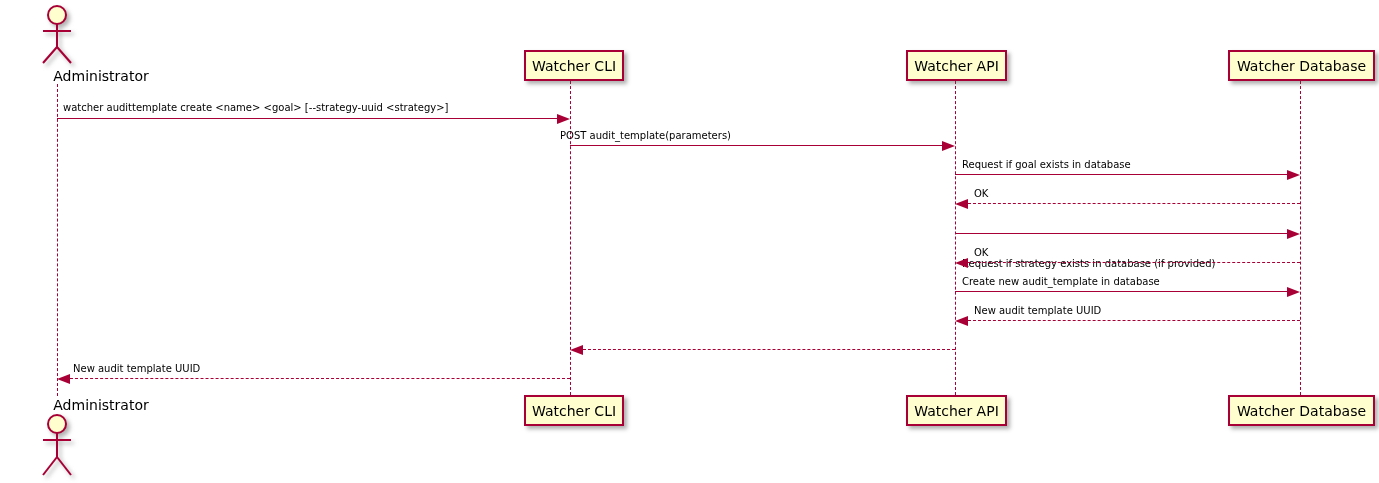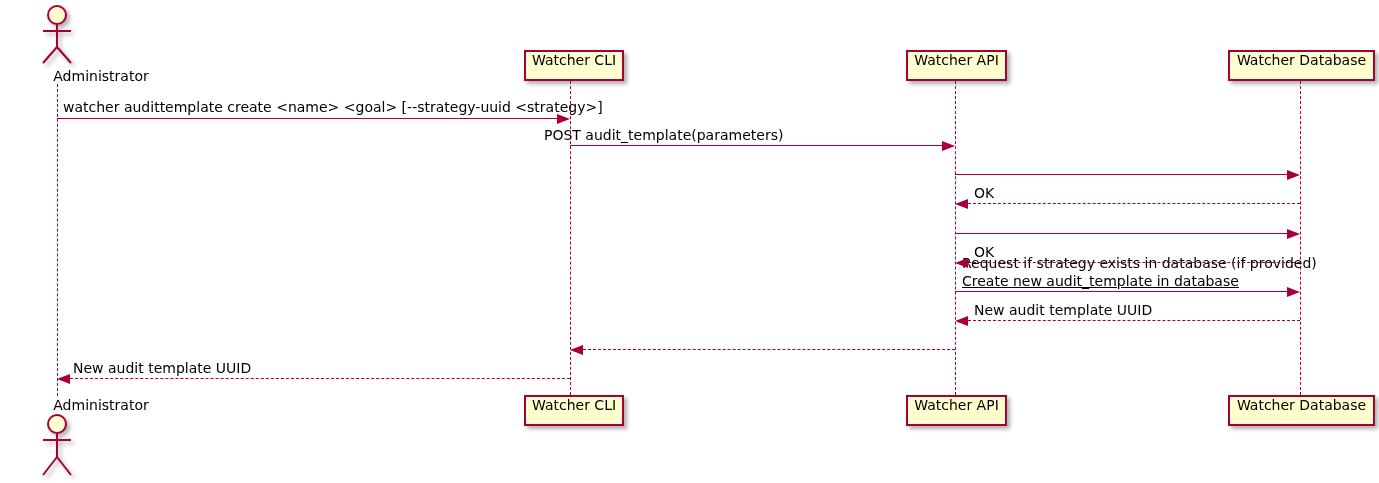--- a/index.html
+++ b/index.html
@@ -8,29 +8,29 @@
     font-family:"DejaVu Sans","Liberation Sans",sans-serif;
     color:#000;
   }
   .lifeline{
     position:absolute;width:0;border-left:1px dashed #A80036;
   }
   .pbox{
     position:absolute;height:27px;box-sizing:content-box;
     background:#FEFECE;border:2px solid #A80036;
     box-shadow:3px 3px 4px rgba(80,80,80,0.45);
-    display:flex;justify-content:center;
+    display:flex;align-items:center;justify-content:center;
     font-size:14px;white-space:nowrap;padding:0 8px;
   }
   .actor-label{
     position:absolute;font-size:14px;text-align:center;white-space:nowrap;padding-left:44px;
   }
   .actor-svg{position:absolute;filter:drop-shadow(3px 3px 2px rgba(100,100,100,0.5));}
   .msg-label{
-    position:absolute;font-size:14px;white-space:nowrap;line-height:15px;
+    position:absolute;font-size:10px;white-space:nowrap;line-height:15px;
   }
   .msg-line{position:absolute;height:0;}
   .msg-line.solid{border-top:1.5px solid #A80036;}
   .msg-line.dashed{border-top:1.5px dashed #A80036;}
   .arrow-r{
     position:absolute;width:0;height:0;
     border-top:5px solid transparent;border-bottom:5px solid transparent;
     border-left:13px solid #A80036;
   }
   .arrow-l{
@@ -65,40 +65,41 @@
     <span>Watcher API</span>
   </div>
   <div class="pbox" style="left:1228px;top:50px;width:127px;">
     <span>Watcher Database</span>
   </div>
 
   <div class="msg-label" style="left:63px;top:100px;">watcher audittemplate create &lt;name&gt; &lt;goal&gt; [--strategy-uuid &lt;strategy&gt;]</div>
   <div class="msg-line solid" style="left:57px;top:118px;width:500px;"></div>
   <div class="arrow-r" style="left:557px;top:114px;"></div>
 
-  <div class="msg-label" style="left:544px;top:128px;">POST audit_template(parameters)</div>
+  <div class="msg-label" style="left:560px;top:128px;">POST audit_template(parameters)</div>
   <div class="msg-line solid" style="left:570px;top:145px;width:372px;"></div>
   <div class="arrow-r" style="left:942px;top:141px;"></div>
 
+  <div class="msg-label" style="left:962px;top:157px;">Request if goal exists in database</div>
   <div class="msg-line solid" style="left:955px;top:174px;width:332px;"></div>
   <div class="arrow-r" style="left:1287px;top:170px;"></div>
 
   <div class="msg-label" style="left:974px;top:186px;">OK</div>
   <div class="msg-line dashed" style="left:968px;top:203px;width:332px;"></div>
   <div class="arrow-l" style="left:955px;top:199px;"></div>
 
   <div class="msg-label" style="left:962px;top:216px;margin-top:40px;">Request if strategy exists in database (if provided)</div>
   <div class="msg-line solid" style="left:955px;top:233px;width:332px;"></div>
   <div class="arrow-r" style="left:1287px;top:229px;"></div>
 
   <div class="msg-label" style="left:974px;top:245px;">OK</div>
   <div class="msg-line dashed" style="left:968px;top:262px;width:332px;"></div>
   <div class="arrow-l" style="left:955px;top:258px;"></div>
 
-  <div class="msg-label" style="left:962px;top:274px;text-decoration:underline;">Create new audit_template in database</div>
+  <div class="msg-label" style="left:962px;top:274px;">Create new audit_template in database</div>
   <div class="msg-line solid" style="left:955px;top:291px;width:332px;"></div>
   <div class="arrow-r" style="left:1287px;top:287px;"></div>
 
   <div class="msg-label" style="left:974px;top:303px;">New audit template UUID</div>
   <div class="msg-line dashed" style="left:968px;top:320px;width:332px;"></div>
   <div class="arrow-l" style="left:955px;top:316px;"></div>
 
   <div class="msg-line dashed" style="left:583px;top:349px;width:372px;"></div>
   <div class="arrow-l" style="left:570px;top:345px;"></div>
 

